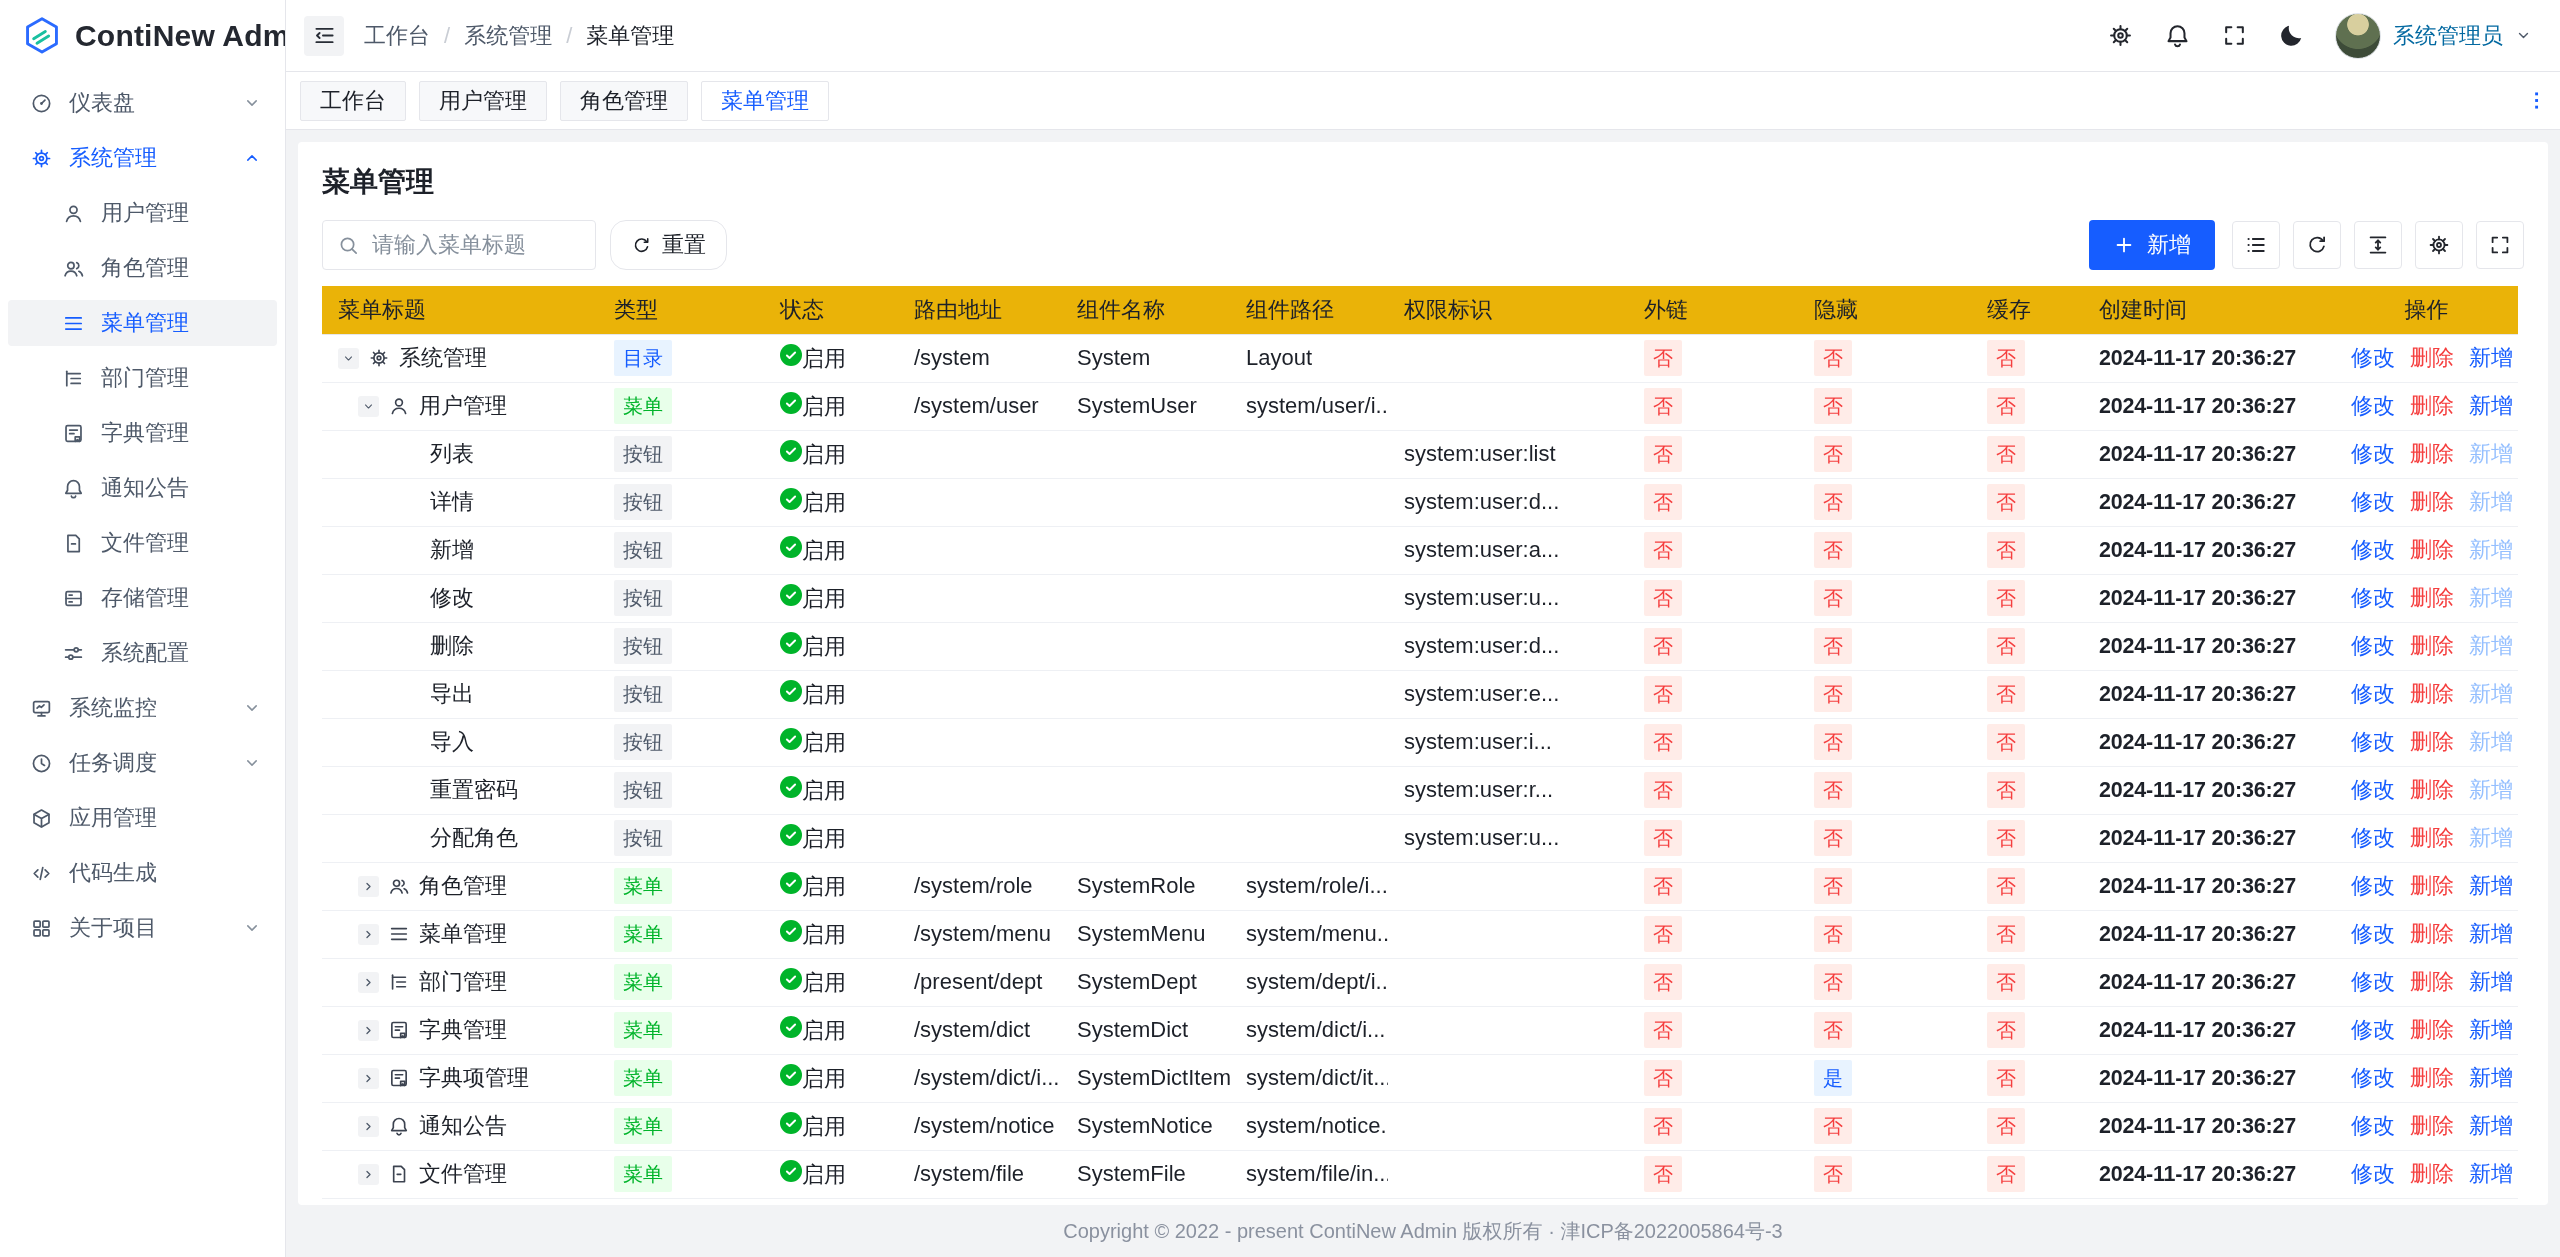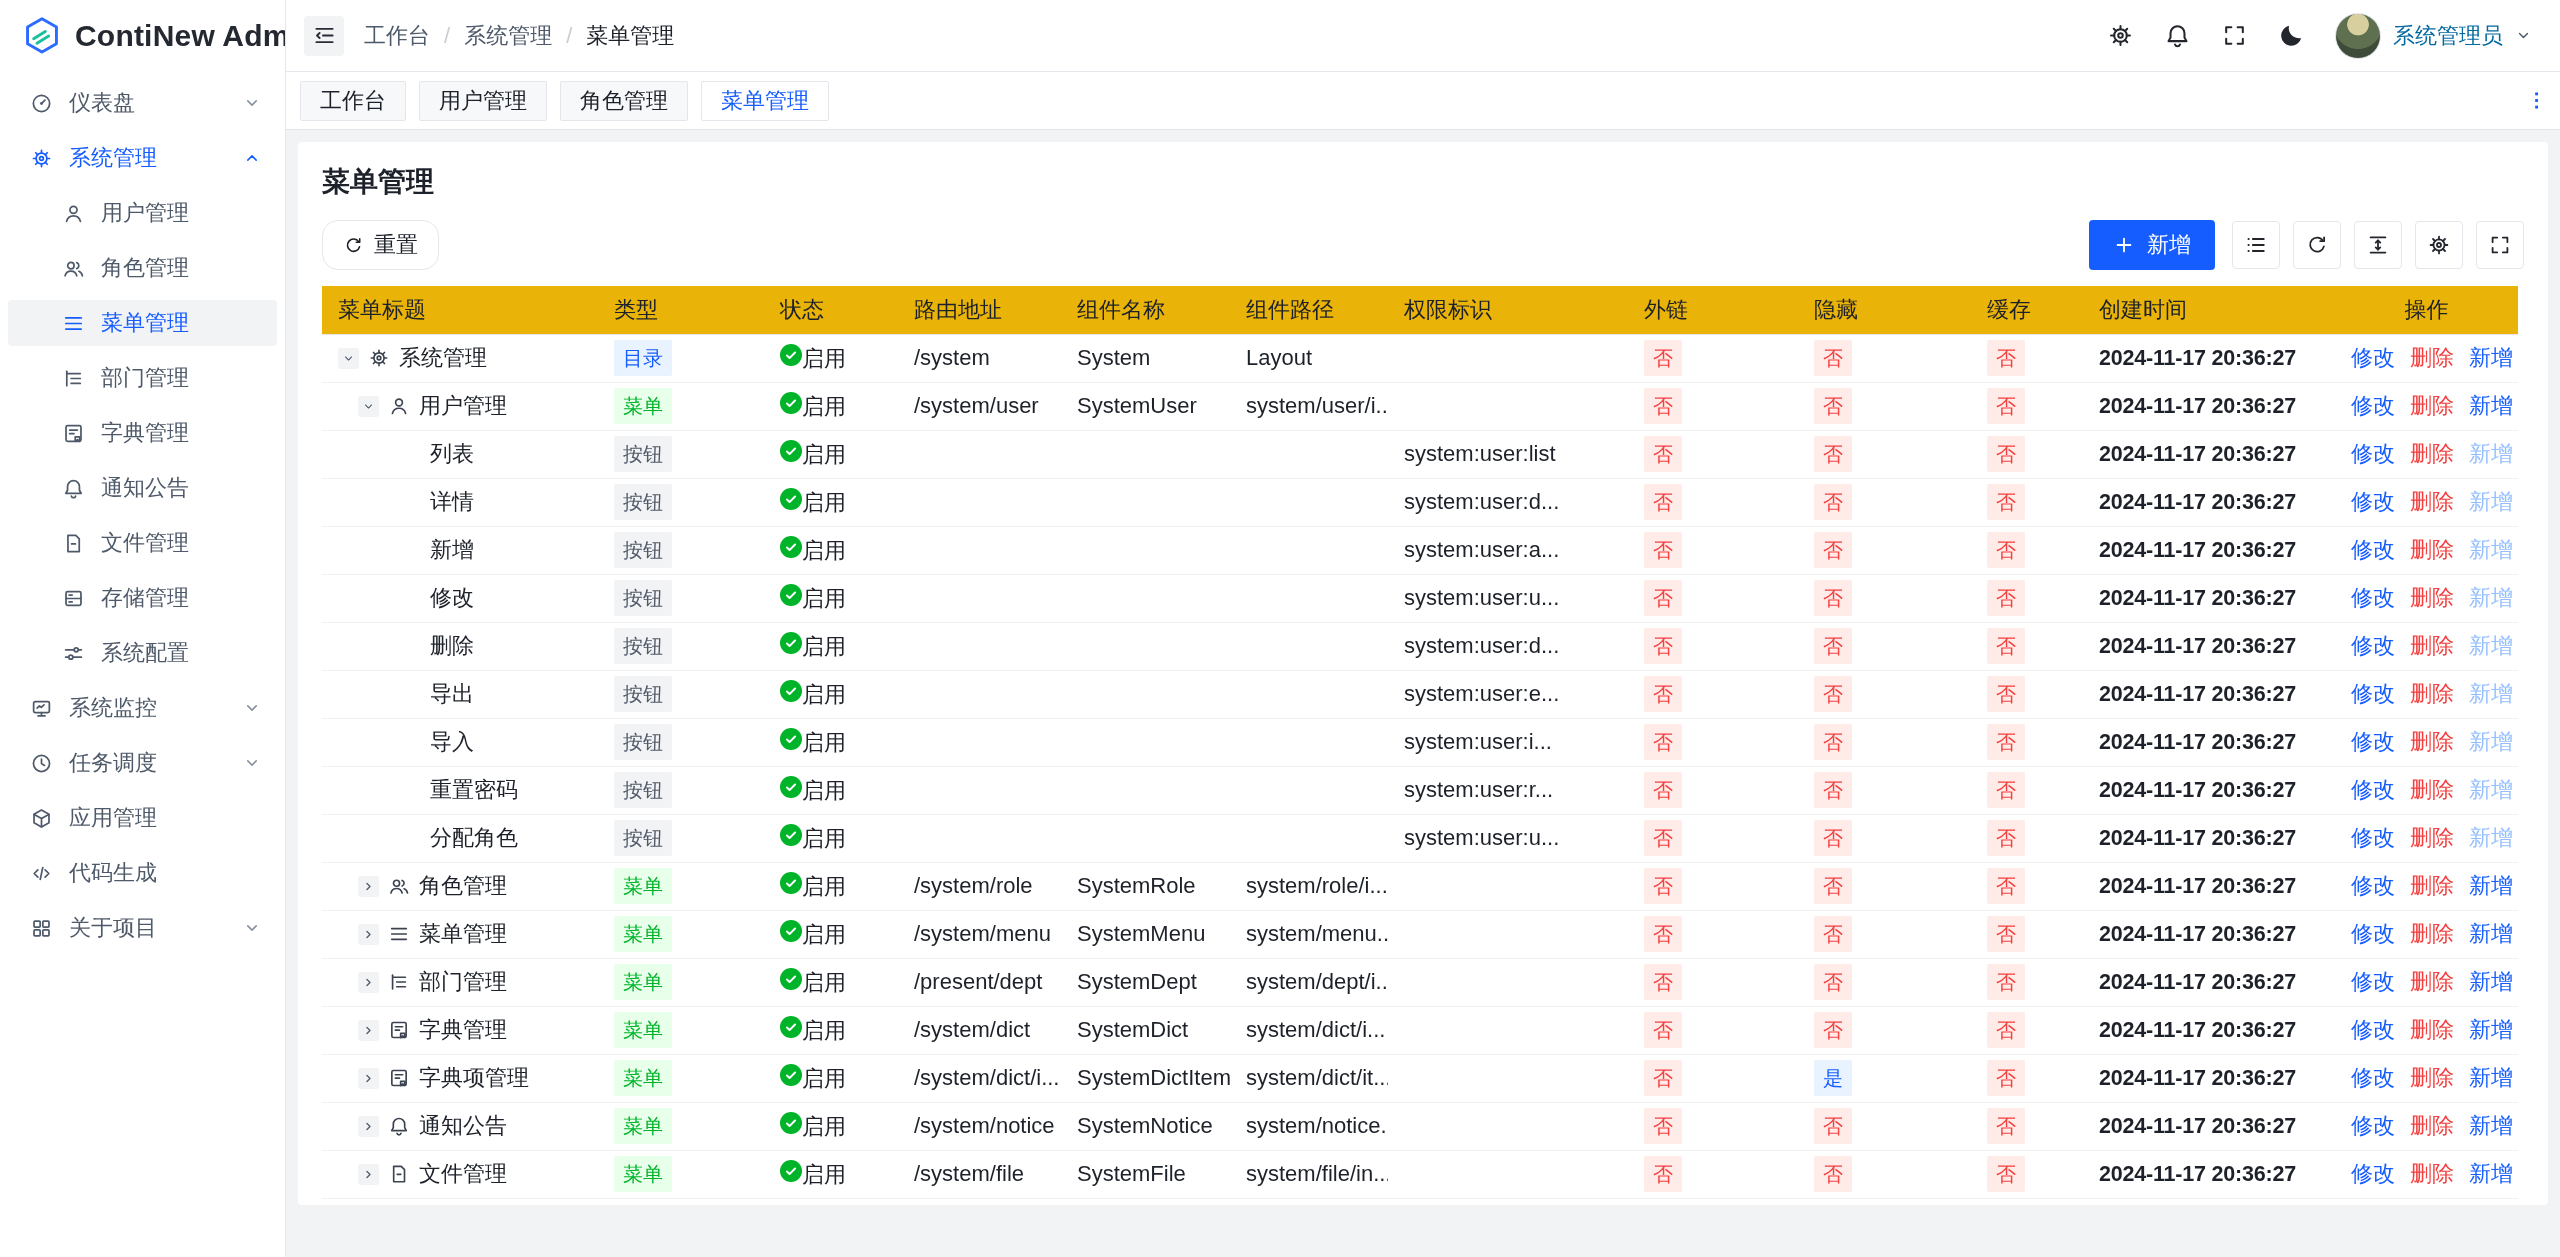--- a/index.html
+++ b/index.html
@@ -396,20 +396,29 @@
           </svg>
         </span>
     </div>
 
     <div class="content">
       <div class="card">
         <h2 class="page-title">菜单管理</h2>
 
         <div class="filter-row">
           <div class="filter-left">
+            <label class="search-box">
+              <span class="icon">
+                  <svg viewBox="0 0 24 24" width="1em" height="1em" fill="none" stroke="currentColor" stroke-width="1.8" stroke-linecap="round" stroke-linejoin="round">
+                    <circle cx="11" cy="11" r="6.4"></circle>
+                    <path d="M15.7 15.7L20 20"></path>
+                  </svg>
+                </span>
+              <input class="search-input" placeholder="请输入菜单标题" style="">
+            </label>
             <button class="reset-btn">
               <span class="icon">
                   <svg viewBox="0 0 24 24" width="1em" height="1em" fill="none" stroke="currentColor" stroke-width="1.8" stroke-linecap="round" stroke-linejoin="round">
                     <path d="M18.9 13.4a7 7 0 1 1-1-5.7"></path>
                     <path d="M19.1 4.3v3.9h-3.9"></path>
                   </svg>
                 </span>
               <span>重置</span>
             </button>
           </div>
@@ -1112,16 +1121,19 @@
                 <td class="center"><span class="acts">
                     <span class="act act-edit">修改</span>
                     <span class="act act-del">删除</span>
                     <span class="act act-add">新增</span>
                   </span></td>
               </tr>
             </tbody>
         </table>
       </div>
 
+      <div class="footer">
+        <span>Copyright © 2022 - present ContiNew Admin 版权所有 · 津ICP备2022005864号-3</span>
+      </div>
     </div>
 
   </div>
 </div>
 
 </body></html>

